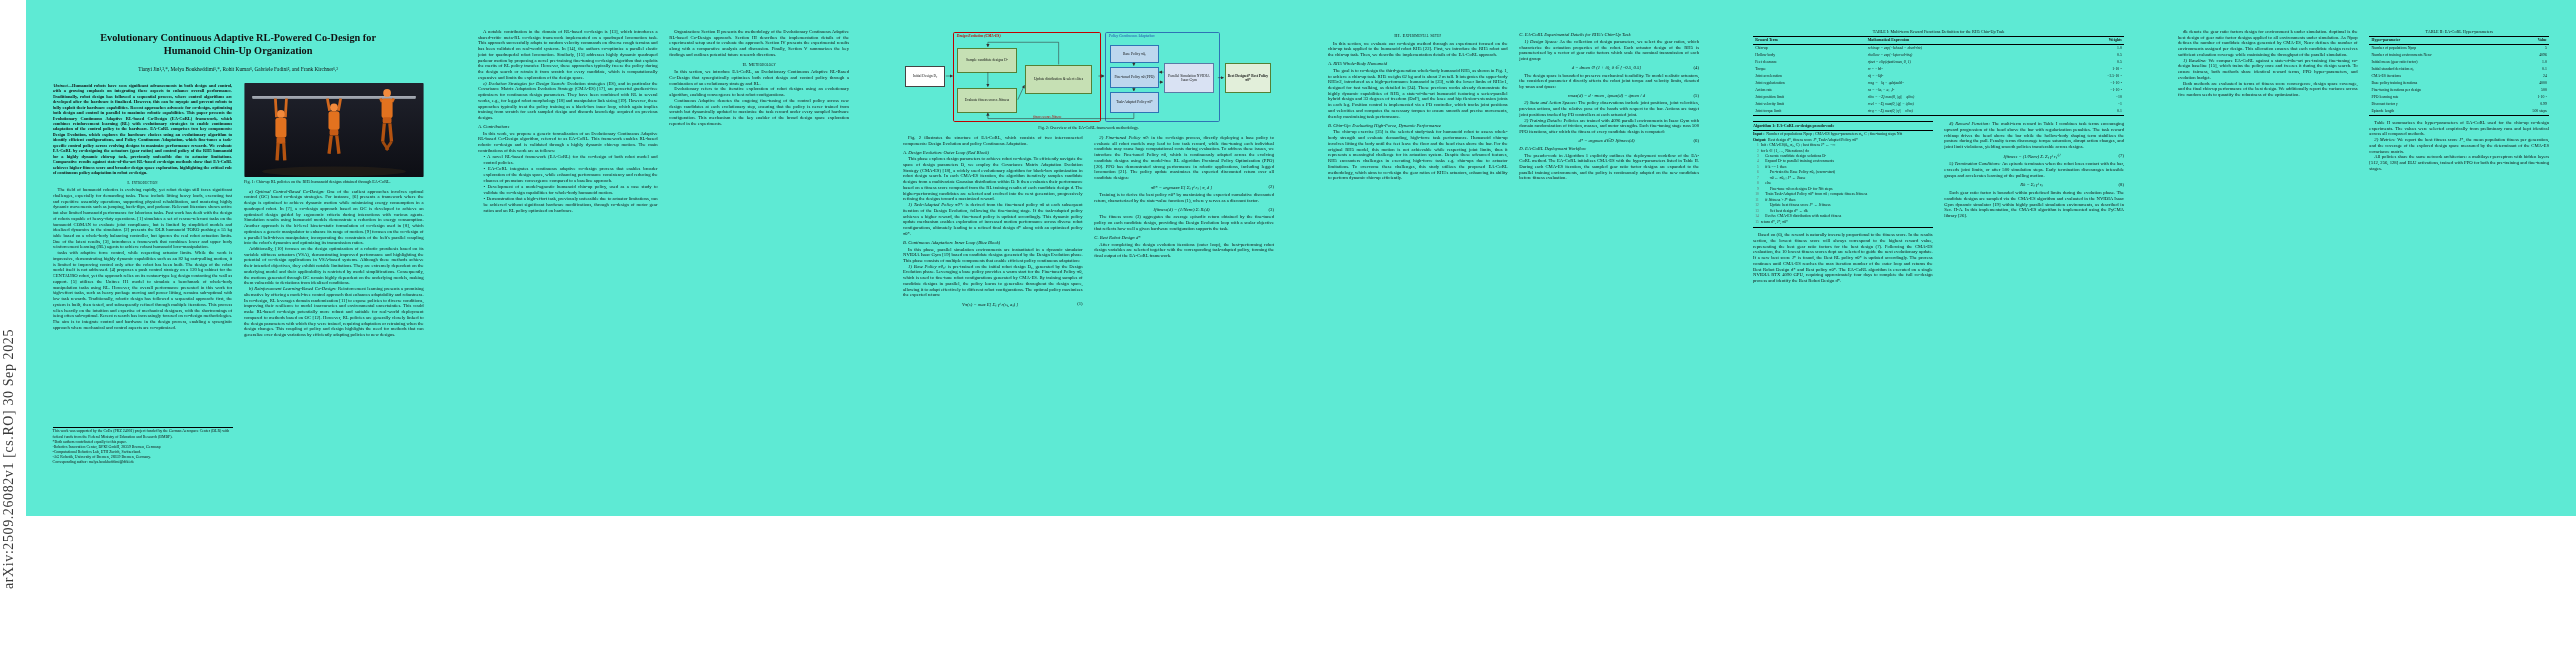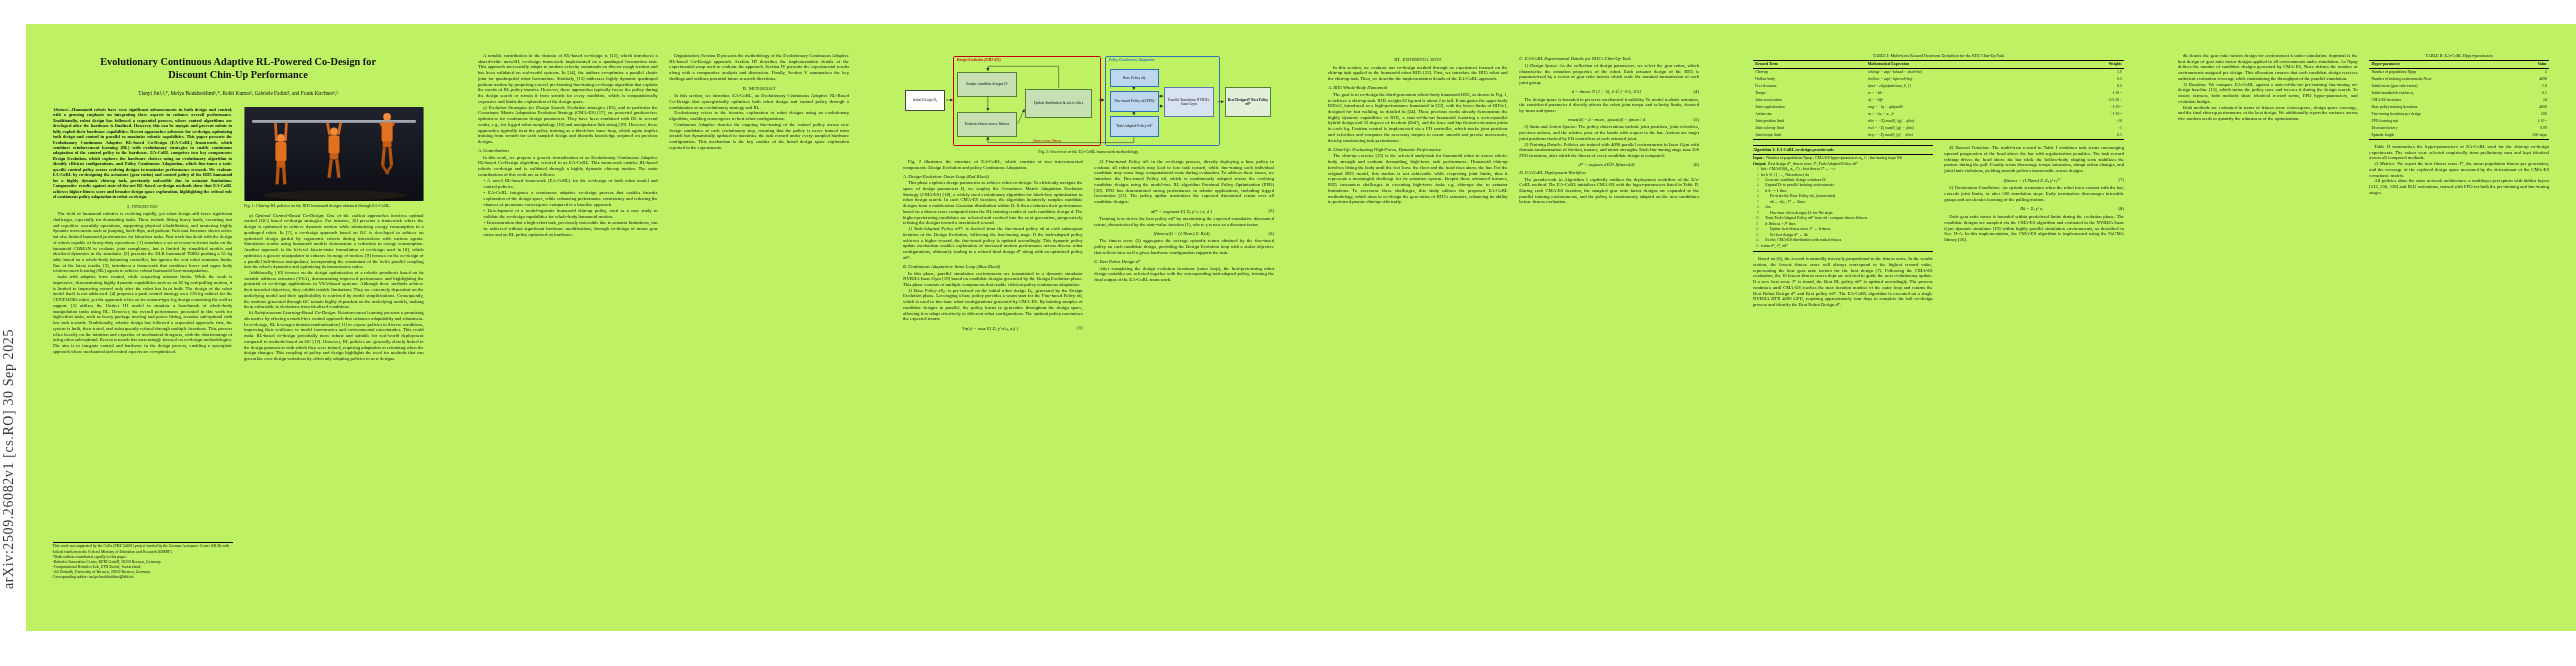--- a/index.html
+++ b/index.html
@@ -1,22 +1,22 @@
 <!DOCTYPE html>
 <html style="font-size:9px"><head>
 <meta charset="utf-8">
 <style>
   html,body{margin:0;padding:0;background:#ffffff;width:2576px;height:667px;overflow:hidden;
     font-family:"Liberation Serif",serif;color:#111;}
   .canvas{position:relative;width:2576px;height:667px;background:#fff;}
   .arxiv{position:absolute;left:1.1px;top:589px;transform-origin:0 0;transform:rotate(-90deg);
     font-size:14px;color:#3a3a3a;letter-spacing:0.6px;white-space:nowrap;width:667px;
     font-family:"Liberation Serif",serif;}
-  .page{position:absolute;top:0;width:425px;height:607px;box-sizing:border-box;
-    padding:29px 27px 39px 27px;background:#bef264;margin-top:24px;}
+  .page{position:absolute;top:0;width:425px;height:516px;box-sizing:border-box;
+    padding:29px 27px 39px 27px;background:#5eead4;}
   .title{font-size:10.3px;font-weight:bold;text-align:center;line-height:1.25;margin:3.3px 0 7.8px;}
   .authors{font-size:5.3px;text-align:center;margin-bottom:11px;}
   .cols{display:flex;gap:11.7px;}
   .col{width:180px;overflow:hidden;}
   .par{font-size:4.7px;line-height:1.22;margin:0;text-align:justify;text-indent:5px;}
   .abstract{font-size:4.4px;font-weight:bold;line-height:1.24;text-align:justify;margin:0 0 2.2px 0;}
   .abstract .abl{font-style:italic;}
   .sechead{font-size:4.8px;text-align:center;font-variant:small-caps;letter-spacing:0.2px;
     margin:4.4px 0 2.2px;}
   .subhead{font-size:4.7px;font-style:italic;margin:3.3px 0 1.7px;}
@@ -71,21 +71,21 @@
 </head>
 <body>
 
 <div class="canvas">
 
   <div class="arxiv">arXiv:2509.26082v1  [cs.RO]  30 Sep 2025</div>
 
   <div class="page" style="left:25.6px">
     <div class="title">
       <span>Evolutionary Continuous Adaptive RL-Powered Co-Design for</span><br>
-      <span>Discount Chin-Up Performance</span>
+      <span>Humanoid Chin-Up Organization</span>
     </div>
     <div class="authors">Tianyi Jin¹,²,*, Melya Boukheddimi¹,*, Rohit Kumar¹, Gabriele Fadini², and Frank Kirchner¹,³</div>
     <div class="cols">
       <div class="col" style="height:489px">
           <p class="abstract"><span class="abl">Abstract—</span>Humanoid robots have seen significant advancements in both design and control, with a growing emphasis on integrating these aspects to enhance overall performance. Traditionally, robot design has followed a sequential process, where control algorithms are developed after the hardware is finalized. However, this can be myopic and prevent robots to fully exploit their hardware capabilities. Recent approaches advocate for co-design, optimizing both design and control in parallel to maximize robotic capabilities. This paper presents the Evolutionary Continuous Adaptive RL-based Co-Design (EA-CoRL) framework, which combines reinforcement learning (RL) with evolutionary strategies to enable continuous adaptation of the control policy to the hardware. EA-CoRL comprises two key components: Design Evolution, which explores the hardware choices using an evolutionary algorithm to identify efficient configurations, and Policy Continuous Adaptation, which fine-tunes a task-specific control policy across evolving designs to maximize performance rewards. We evaluate EA-CoRL by co-designing the actuators (gear ratios) and control policy of the RH5 humanoid for a highly dynamic chin-up task, previously unfeasible due to actuator limitations. Comparative results against state-of-the-art RL-based co-design methods show that EA-CoRL achieves higher fitness score and broader design space exploration, highlighting the critical role of continuous policy adaptation in robot co-design.</p>
           <div class="sechead">I. Introduction</div>
           <p class="par">The field of humanoid robotics is evolving rapidly, yet robot design still faces significant challenges, especially for demanding tasks. These include lifting heavy loads, executing fast and repetitive assembly operations, supporting physical rehabilitation, and mastering highly dynamic movements such as jumping, back-flips, and parkour. Relevant literature shows active but also limited humanoid performance for laborious tasks. Past work has dealt with the design of robots capable of heavy-duty operations. [1] simulates a set of rescue-relevant tasks on the humanoid COMAN to evaluate joint compliance, but is limited by simplified models and idealized dynamics in the simulator. [2] presents the DLR humanoid TORO pushing a 55 kg table based on a whole-body balancing controller, but ignores the real robot actuation limits. One of the latest results, [3], introduces a framework that combines lower and upper body reinforcement learning (RL) agents to achieve robust humanoid loco-manipulation.</p>
           <p class="par">tasks with adaptive force control, while respecting actuator limits. While the work is impressive, demonstrating highly dynamic capabilities such as an 82 kg cart-pulling motion, it is limited to improving control only after the robot has been built. The design of the robot model itself is not addressed. [4] proposes a push control strategy on a 120 kg cabinet for the CENTAURO robot, yet the approach relies on its centaur-type leg design contacting the wall as support. [5] utilizes the Unitree H1 model to simulate a benchmark of whole-body manipulation tasks using RL. However, the overall performance presented in this work for high-effort tasks, such as heavy package moving and power lifting, remains sub-optimal with low task rewards. Traditionally, robotic design has followed a sequential approach: first, the system is built, then tested, and subsequently refined through multiple iterations. This process relies heavily on the intuition and expertise of mechanical designers, with the shortcomings of being often sub-optimal. Recent research has increasingly focused on co-design methodologies. The aim is to integrate control and hardware in the design process, enabling a synergistic approach where mechanical and control aspects are co-optimized.</p>
         </div>
       <div class="col" style="height:531px">

